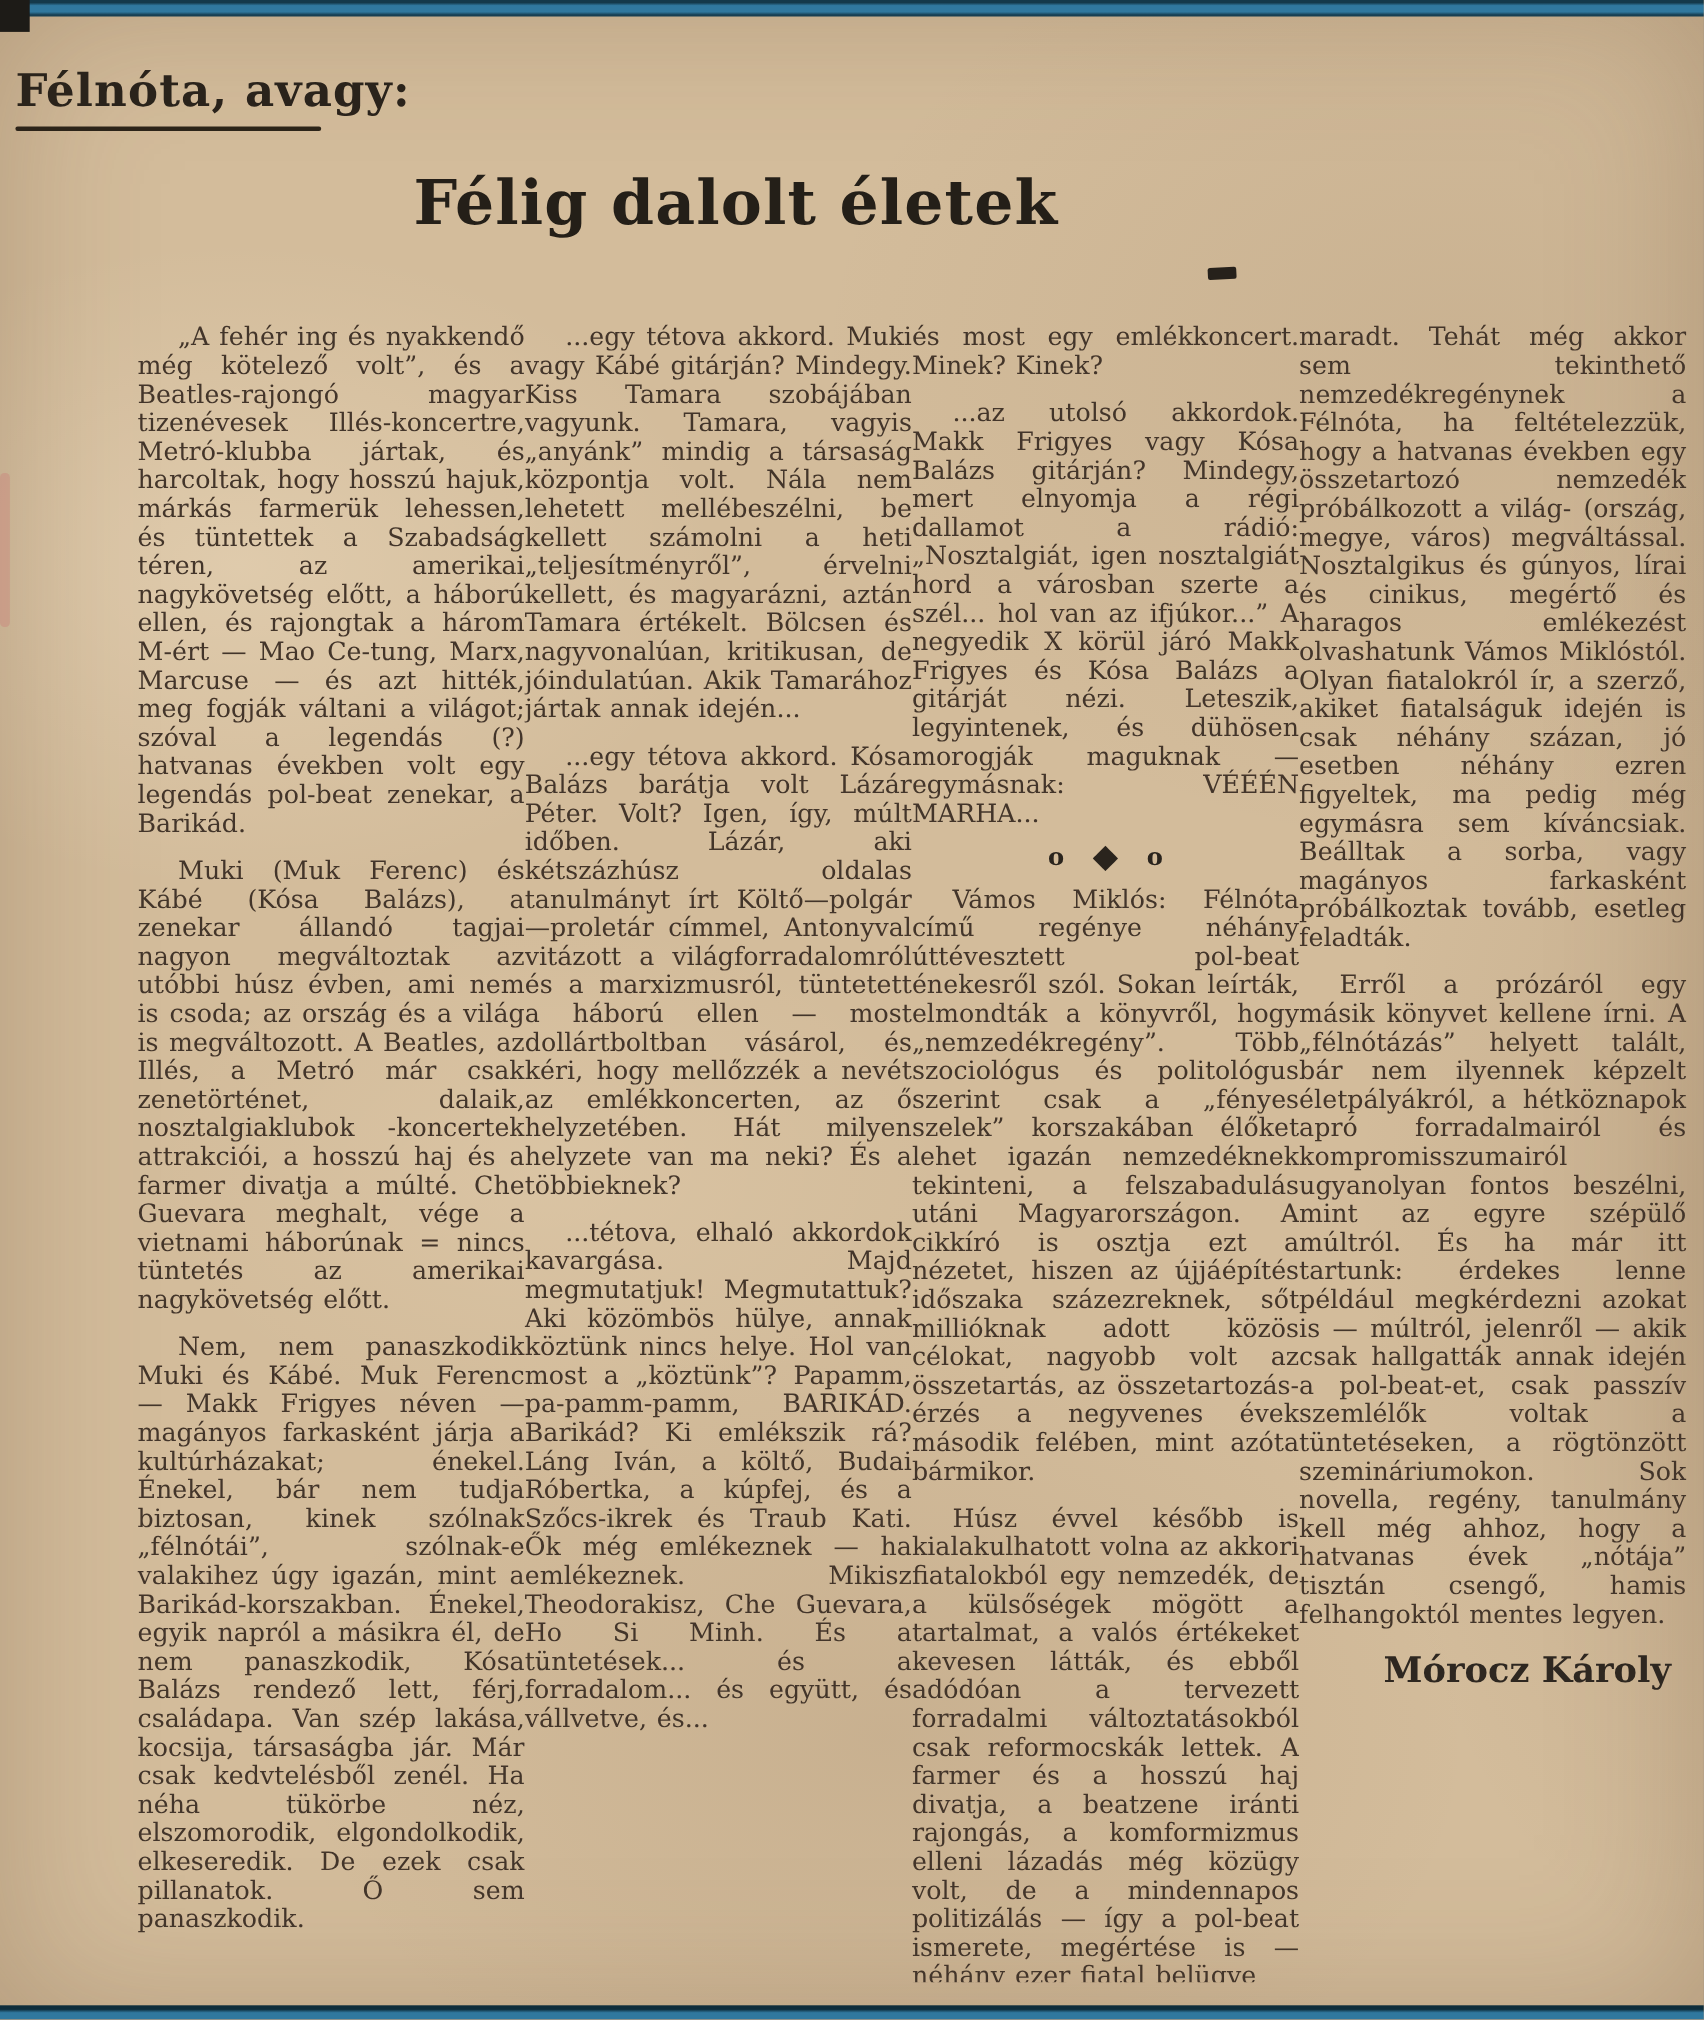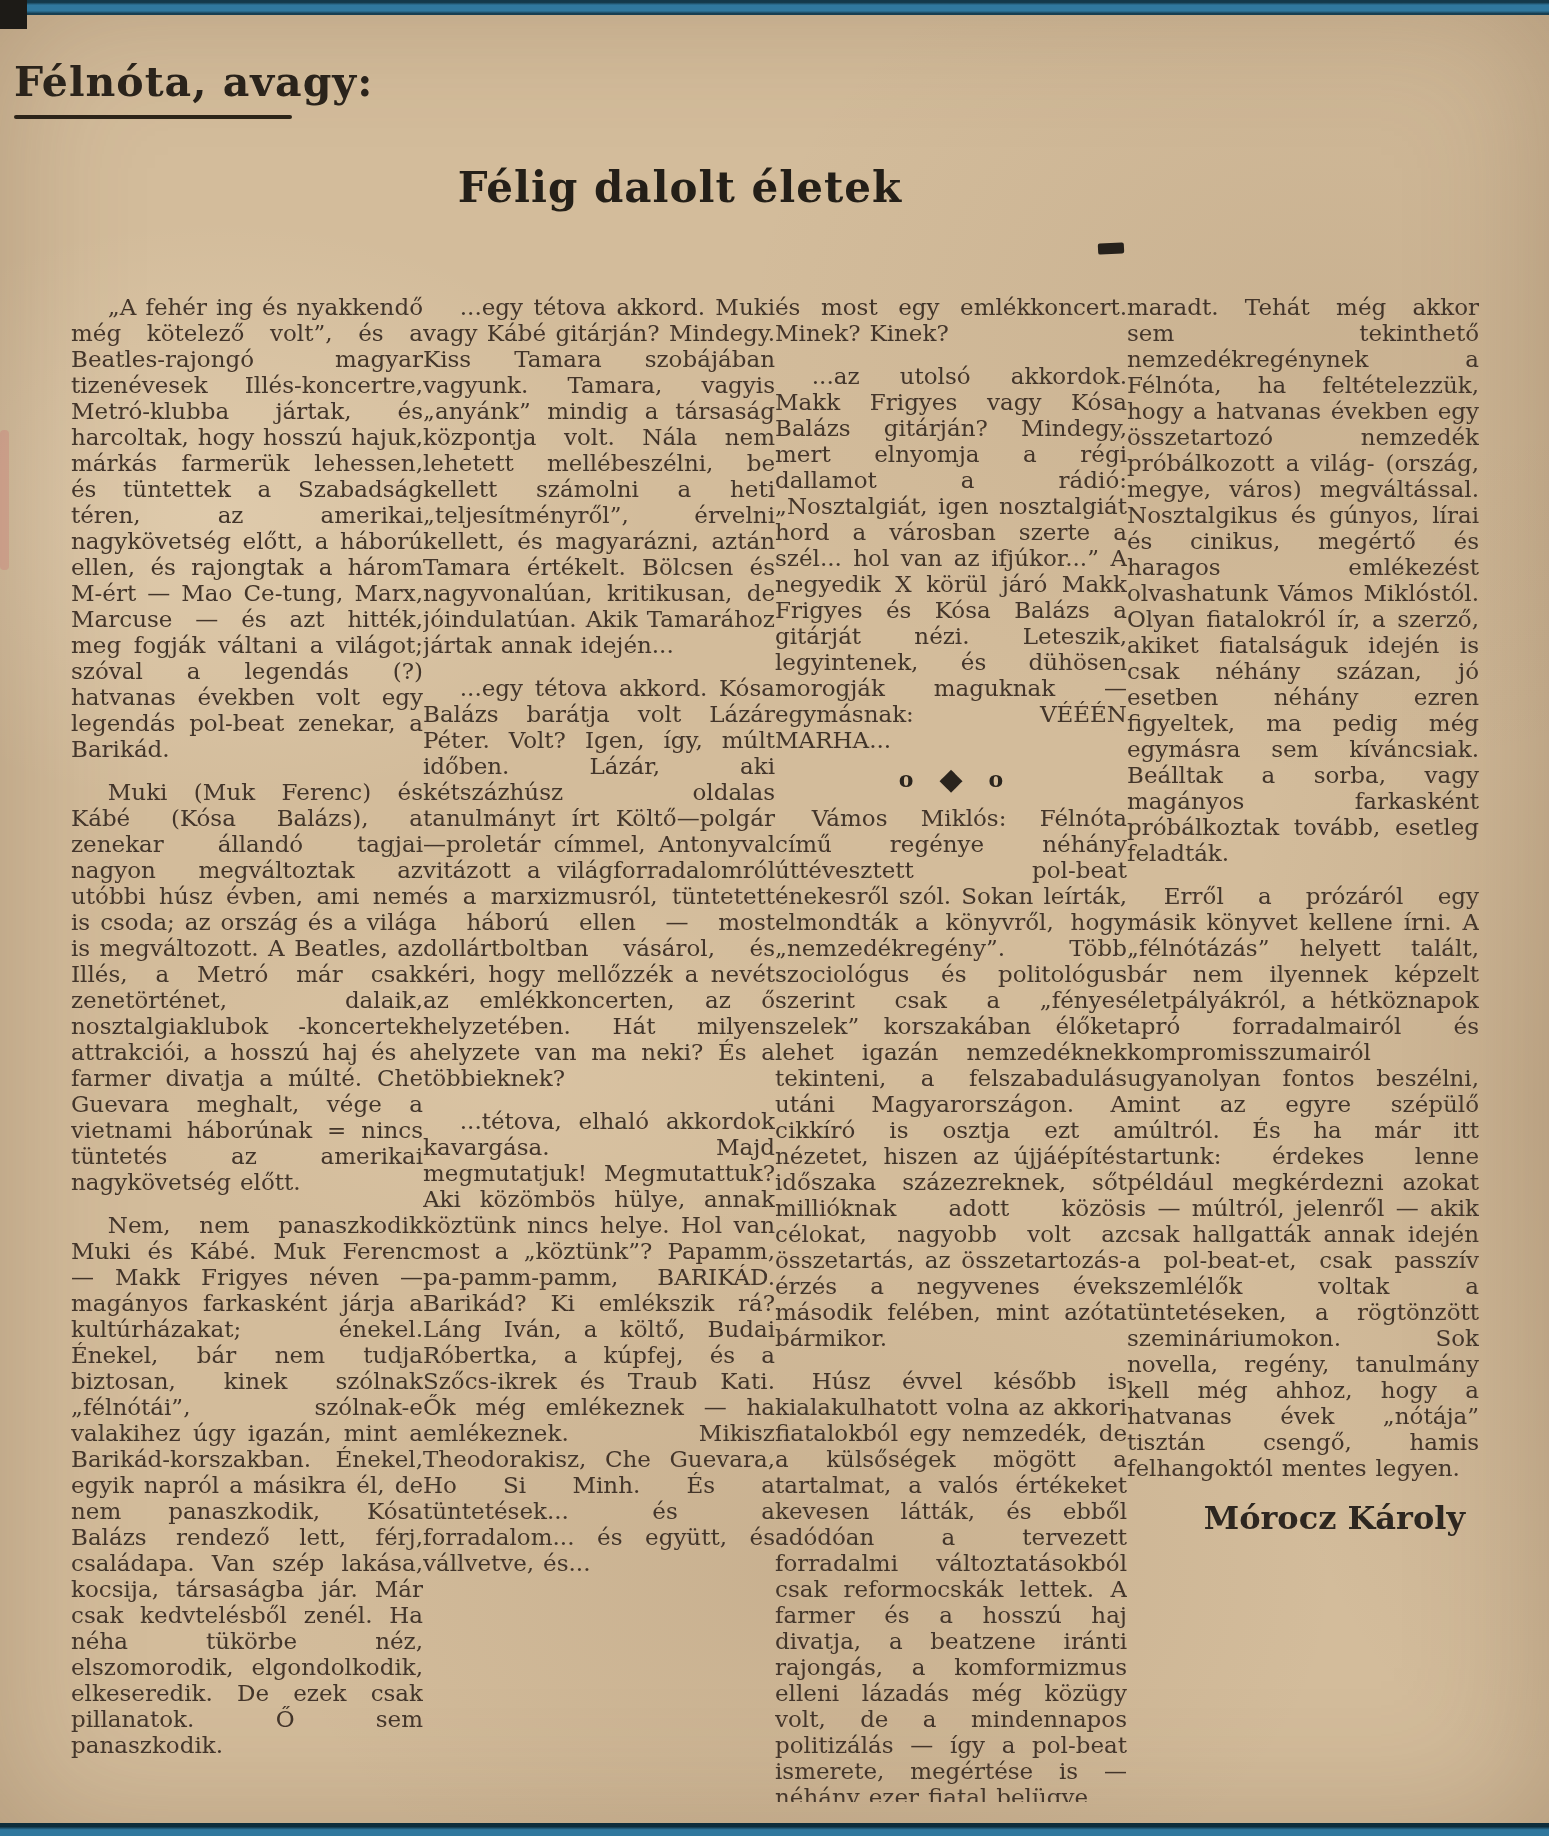--- a/index.html
+++ b/index.html
@@ -35,28 +35,28 @@
     position:absolute;top:430px;left:0;width:9px;height:140px;
     background:rgba(203,120,118,0.35);border-radius:4px;
   }
   .kicker-wrap{position:absolute;top:58px;left:14px;}
   .kicker-text{
     font-weight:bold;font-size:41px;letter-spacing:1px;color:#2a231b;
     font-family:"DejaVu Serif","Liberation Serif",serif;
   }
   .kicker-underline{width:278px;height:4px;background:#2c2419;margin-top:9px;border-radius:2px;}
   .headline{
-    position:absolute;top:148px;left:0;width:1330px;margin:15px;
+    position:absolute;top:148px;left:0;width:1330px;margin:4px;
     text-align:center;
-    font-size:42px;font-weight:bold;letter-spacing:1px;color:#241f18;
+    font-size:56px;font-weight:bold;letter-spacing:1px;color:#241f18;
     font-family:"DejaVu Serif","Liberation Serif",serif;
   }
   .columns{
     position:absolute;top:294px;left:17px;width:1516px;height:1508px;
-    display:flex;justify-content:center;
+    display:flex;justify-content:flex-end;
     overflow:hidden;
   }
   .col{width:352px;overflow:hidden;}
   .para{
     margin:0;
     font-size:23px;line-height:26px;
     text-align:justify;
     word-spacing:0.07em;
     color:var(--ink,#43352a);
   }

